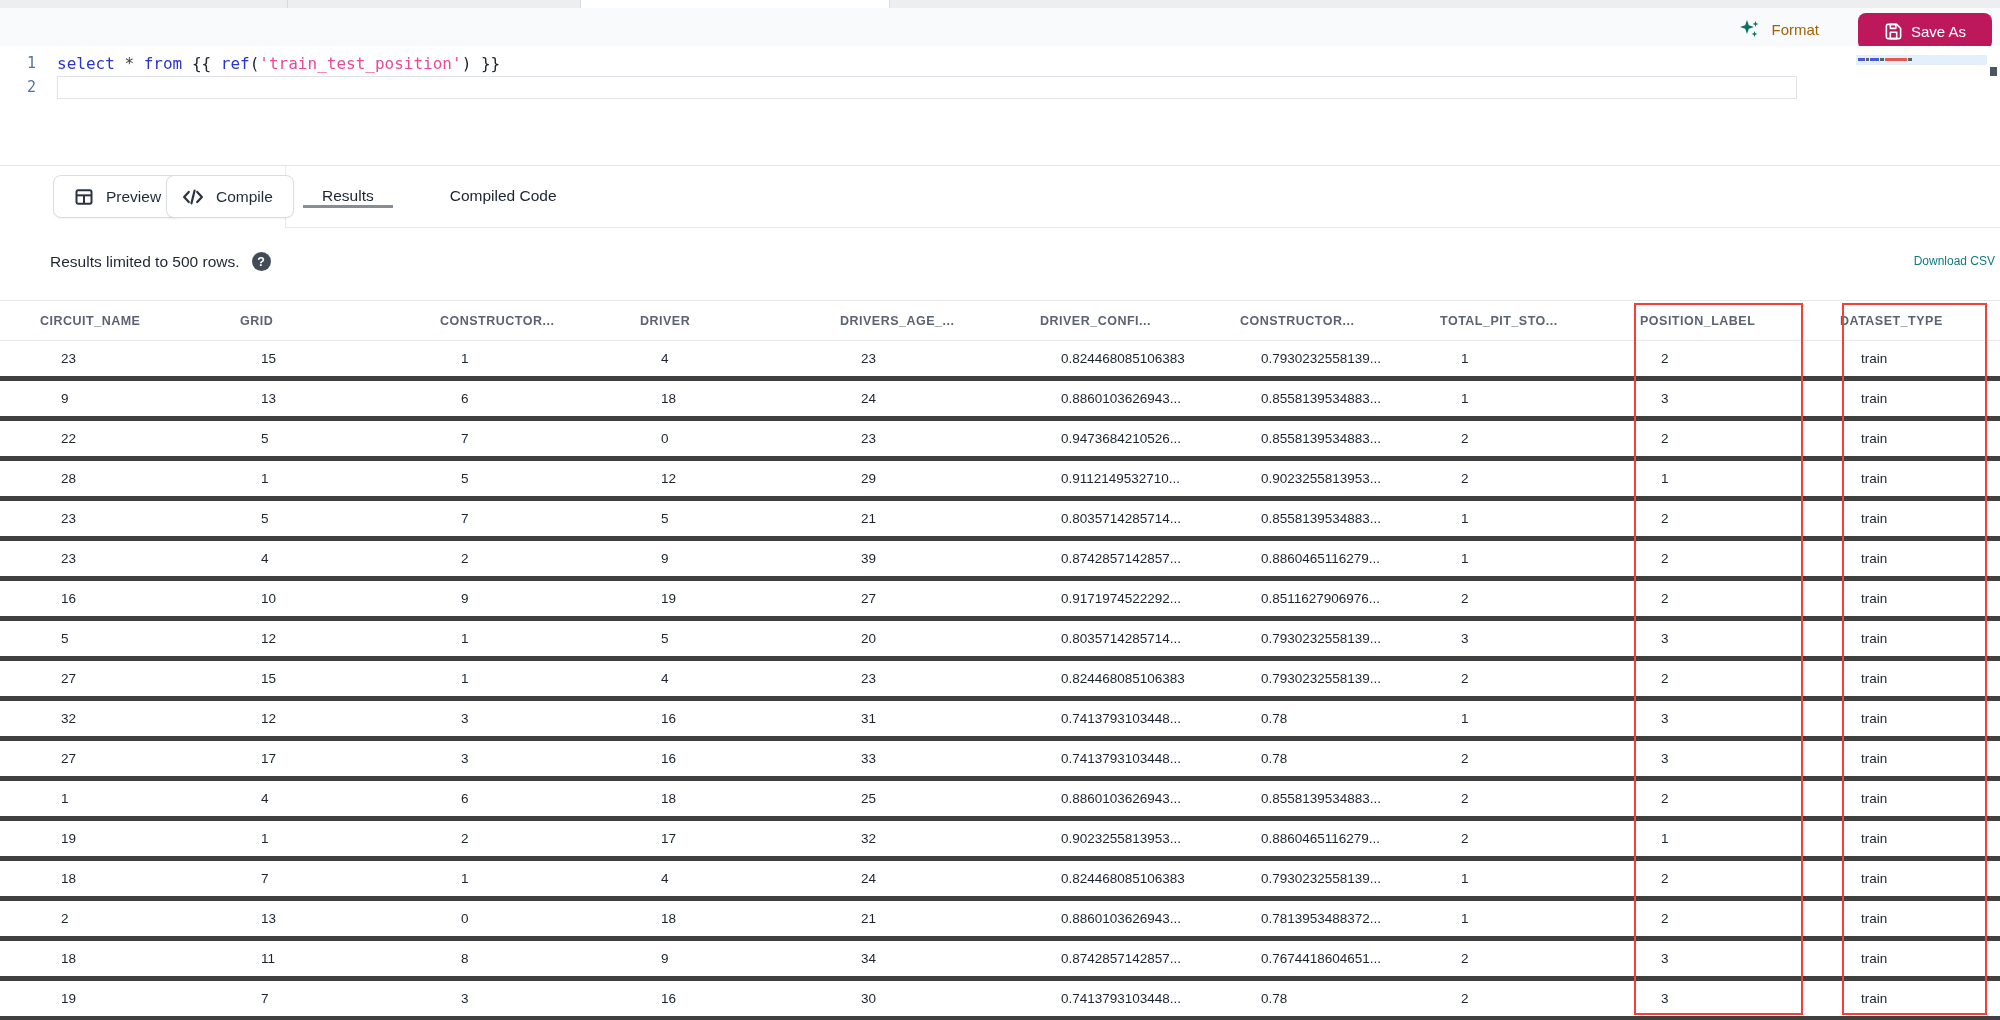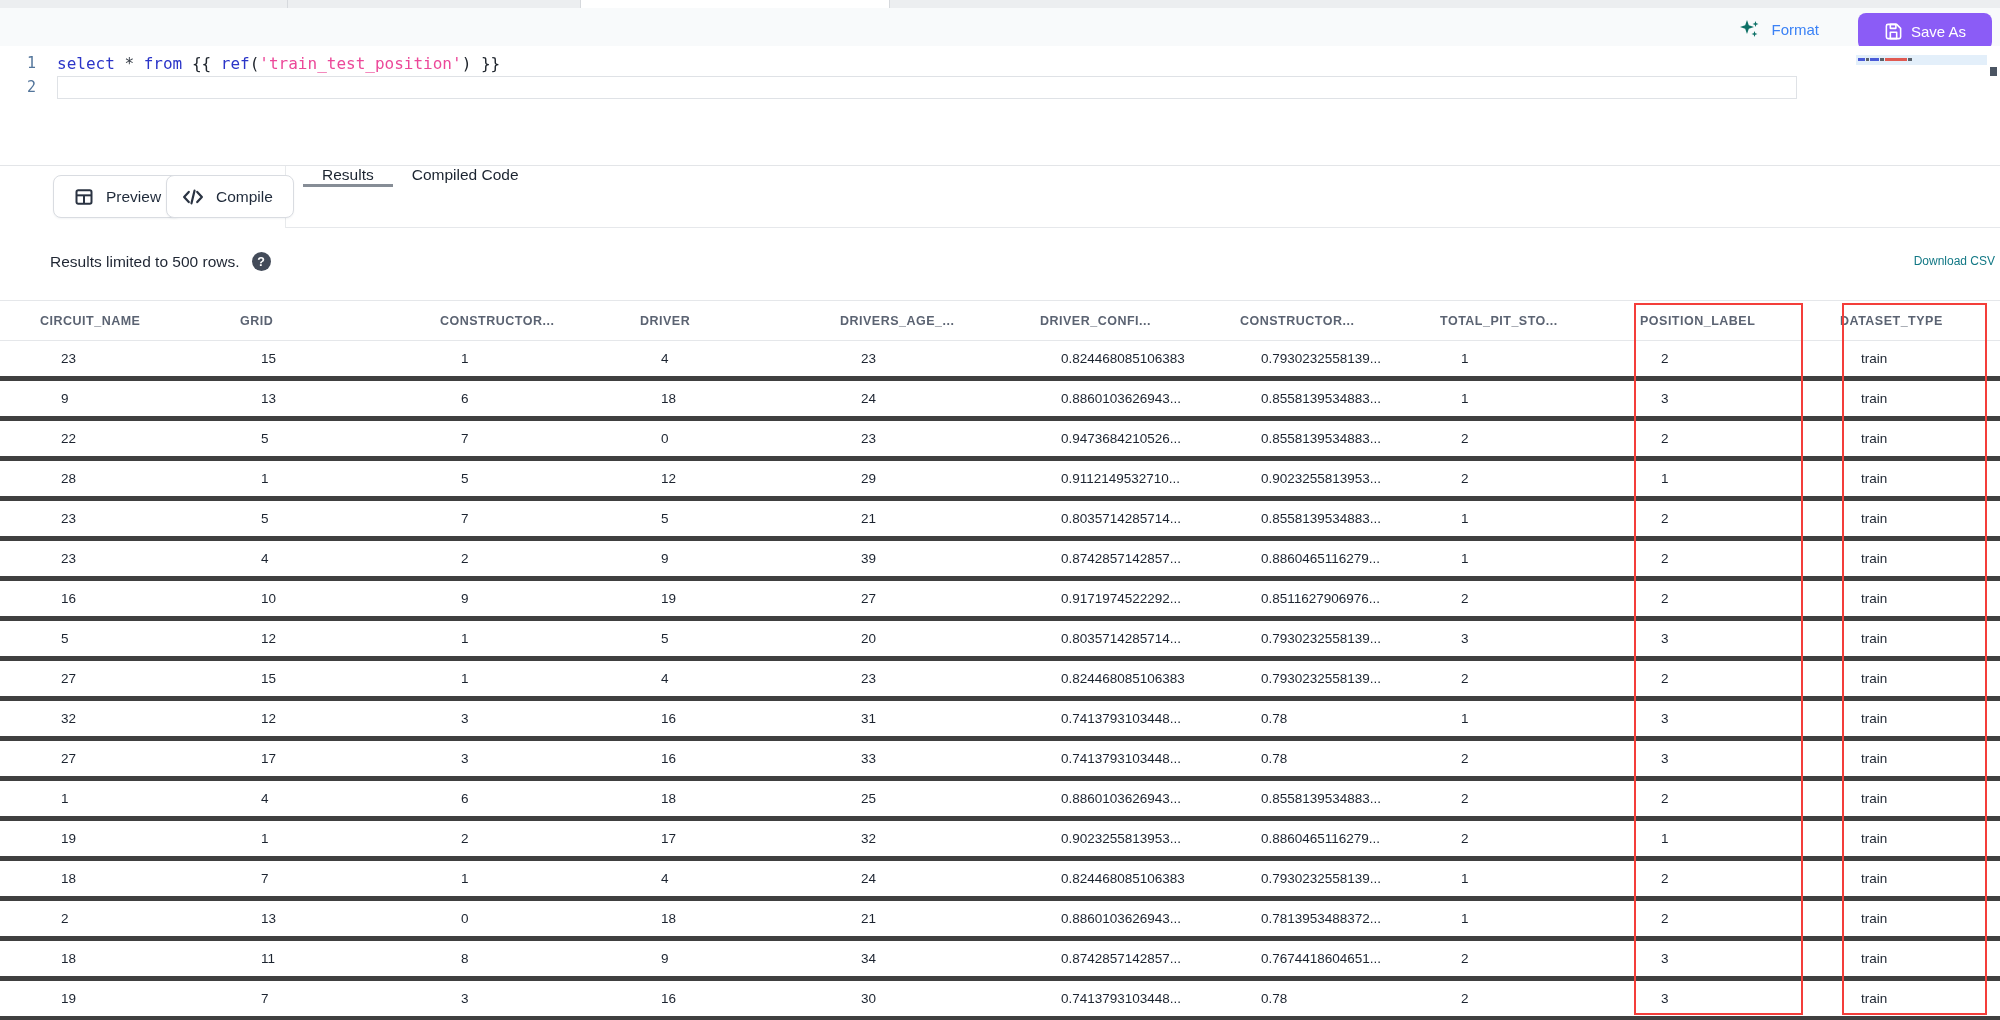--- a/index.html
+++ b/index.html
@@ -8,22 +8,22 @@
 
   
   .tabstrip{position:absolute;left:0;top:0;width:2000px;height:8px;background:#eceef0;}
   .tabstrip .sep{position:absolute;top:0;width:1px;height:8px;background:#d6d9dd;}
   .tabstrip .active-tab{position:absolute;left:580px;top:0;width:309px;height:8px;background:#fff;}
 
   
   .toolbar{position:absolute;left:0;top:8px;width:2000px;height:38px;background:#f8fafb;
            border-bottom:1px solid #edeff1;}
   .format-btn{position:absolute;right:175px;top:6px;height:30px;display:flex;align-items:center;gap:10px;
-              color:#3b82f6;font-size:15px;font-weight:500;cursor:pointer;background:none;border:none;}
-  .saveas-btn{position:absolute;right:8px;top:5px;width:134px;height:37px;background:#8b5cf6;border:none;
+              color:#a16207;font-size:15px;font-weight:500;cursor:pointer;background:none;border:none;}
+  .saveas-btn{position:absolute;right:8px;top:5px;width:134px;height:37px;background:#be185d;border:none;
               border-radius:8px;color:#fff;font-size:15px;font-weight:500;display:flex;align-items:center;
               justify-content:center;gap:8px;cursor:pointer;font-family:"Liberation Sans",sans-serif;}
 
   
   .editor{position:absolute;left:0;top:46px;width:2000px;height:119px;background:#fff;
           border-bottom:1px solid #e3e5e8;font-family:"DejaVu Sans Mono","Liberation Mono",monospace;font-size:16px;}
   .code-row{position:absolute;left:0;display:flex;align-items:center;height:22px;}
   .gutter{width:36px;text-align:right;padding-right:8px;color:#53759b;font-size:15px;flex:0 0 36px;}
   .code-text{padding-left:13px;white-space:pre;}
   .tok-keyword{color:#2b35c8;}
@@ -46,21 +46,21 @@
   .actionbar{position:absolute;left:0;top:166px;width:2000px;height:62px;background:#fff;}
   .actionbar .right-border{position:absolute;left:285px;top:0;width:1715px;height:61px;
                            border-bottom:1px solid #e6e8eb;}
   .actionbar .vdivider{position:absolute;left:285px;top:0;width:1px;height:62px;background:#e8eaec;}
   .panel-btn{position:absolute;top:9px;height:43px;background:#fff;border:1px solid #d9dce1;border-radius:8px;
              display:flex;align-items:center;gap:12px;padding:0 20px;font-size:15.5px;font-weight:500;
              color:#1f2a3a;cursor:pointer;box-shadow:0 1px 2px rgba(20,30,50,.05);
              font-family:"Liberation Sans",sans-serif;}
   .preview-btn{left:13px;margin-left:40px;}
   .compile-btn{left:166px;padding-left:15px;}
-  .tabs{position:absolute;left:303px;top:0;height:62px;display:flex;align-items:flex-start;}
+  .tabs{position:absolute;left:303px;top:0;height:62px;display:flex;align-items:center;gap:38px;}
   .tab{display:flex;align-items:center;padding:0 19px;font-size:15.5px;color:#1b2430;cursor:pointer;
        border-bottom:3px solid transparent;}
   .tab.active{border-bottom-color:#868d96;font-weight:500;}
 
   
   .resultsbar{position:absolute;left:0;top:228px;width:2000px;height:72px;}
   .limit-group{position:absolute;left:8px;top:24px;display:flex;align-items:flex-end;gap:12px;margin-left:42px;}
   .limit-text{font-size:15.5px;color:#1f2633;}
   .help-icon{width:19px;height:19px;border-radius:50%;background:#434b59;color:#fff;font-size:12.5px;
              font-weight:bold;display:flex;align-items:center;justify-content:center;cursor:pointer;}

